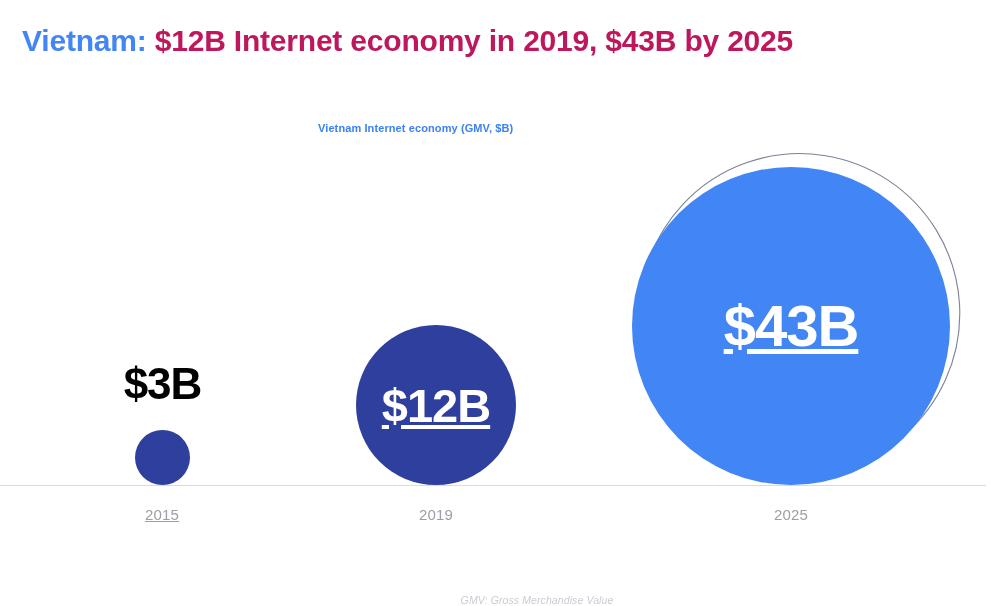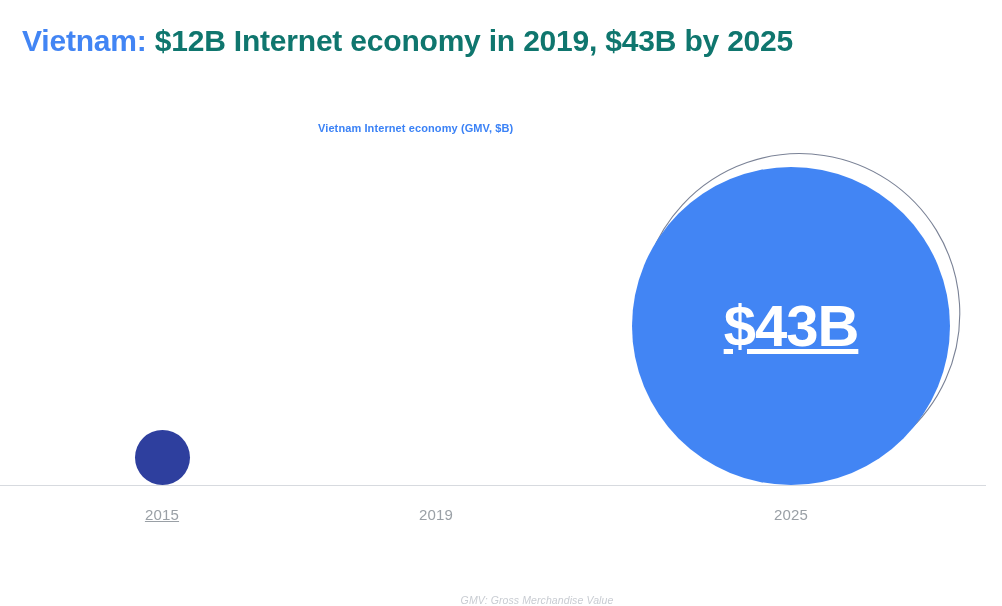--- a/index.html
+++ b/index.html
@@ -21,21 +21,21 @@
     position: absolute;
     left: 22px;
     top: 24px;
     font-size: 30px;
     font-weight: bold;
     letter-spacing: -0.2px;
     white-space: nowrap;
     color: #2A3990;
   }
   #chart-title .accent { color: #4285F4; }
-  #chart-title .rest   { color: #0f766e; }
+  #chart-title .rest   { color: #be185d; }
 
   
   #chart-subtitle {
     position: absolute;
     left: 318px;
     top: 122px;
     font-size: 11px;
     font-weight: bold;
     color: #3b82f6;
     letter-spacing: 0.1px;
@@ -163,22 +163,26 @@
 <div id="chart-title">
   <span class="accent">Vietnam:</span><span class="rest"> $12B Internet economy in 2019, $43B by 2025</span>
 </div>
 
 <div id="chart-subtitle">Vietnam Internet economy (GMV, $B)</div>
 
 <div id="plot-area">
 
   <div id="axis-baseline"></div>
 
+  <div class="bubble-outer-label" id="label-2015-value">$3B</div>
   <div class="bubble" id="bubble-2015" style="background:#2E3F9E;"></div>
 
+  <div class="bubble" id="bubble-2019" style="background:#2E3F9E;">
+    <span class="bubble-inner-label">$12B</span>
+  </div>
 
   <svg id="bubble-2025-arc" viewBox="0 0 342 342">
     <path d="M 26.5 112.5
              A 160 160 0 1 1 283 283" fill="none" stroke="#7A8296" stroke-width="1.1" stroke-linecap="round"></path>
   </svg>
 
   <div class="bubble" id="bubble-2025" style="background:#4285F4;">
     <span class="bubble-inner-label">$43B</span>
   </div>
 

